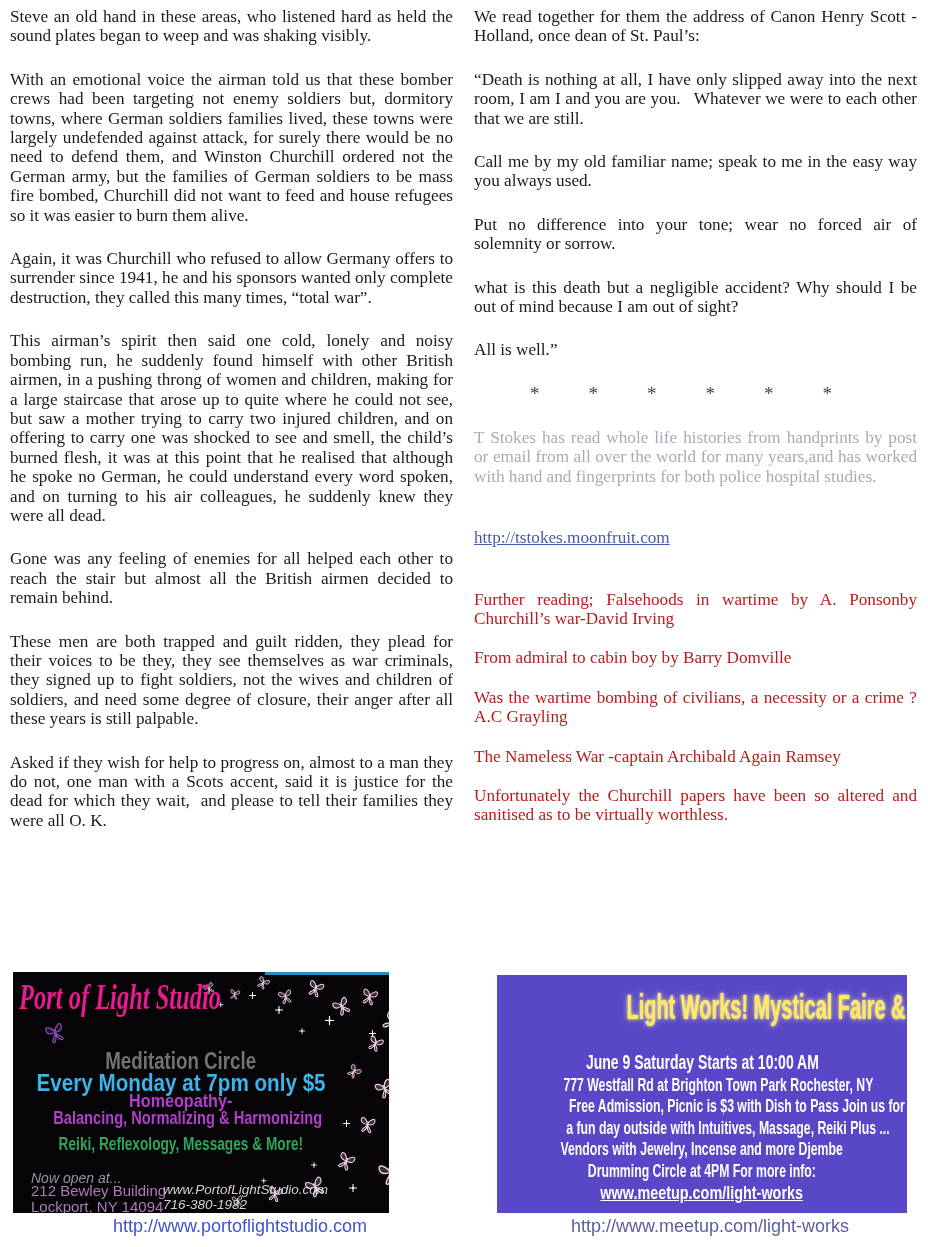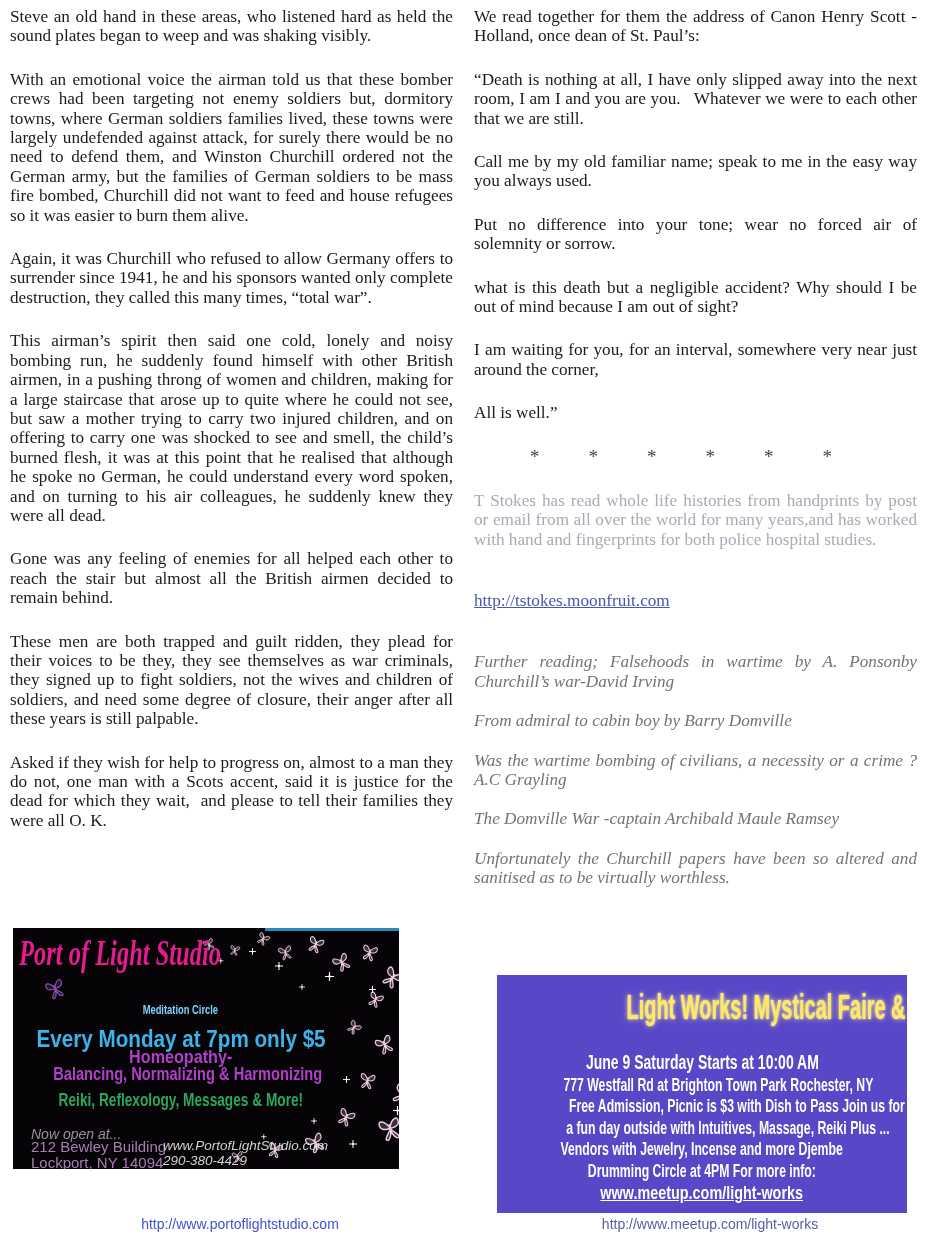--- a/index.html
+++ b/index.html
@@ -13,39 +13,39 @@
   .col-right { left:474px; }
   .col p { margin:0 0 24px 0; }
 
   
   .stars { display:flex; gap:49px; padding-left:56px; margin:24px 0 0 0;
            color:#3c4351; font-size:19px; line-height:19px; }
   .bio   { color:#a6acb6; margin-top:25px !important; }
   .moon-link { display:inline-block; margin-top:18px; color:#4758b2;
                text-decoration:underline; cursor:pointer; }
   .reading { margin-top:42px; }
-  .reading p { color:#737373; font-style:italic; margin:0 0 20px 0; }
+  .reading p { color:#b91c1c; margin:0 0 20px 0; }
 
   
   .sqz { display:inline-block; white-space:nowrap; transform-origin:center center; }
   .sx57{ transform:scaleX(.57);} .sx70{ transform:scaleX(.70);}
   .sx76{ transform:scaleX(.76);} .sx77{ transform:scaleX(.77);} .sx78{ transform:scaleX(.78);}
   .sx80{ transform:scaleX(.80);} .sx85{ transform:scaleX(.85);} .sx86{ transform:scaleX(.86);}
 
   
-  .ad-left { position:absolute; left:13px; top:928px; width:376px; height:241px;
-             background:#060407; overflow:hidden; font-family:"Liberation Sans", sans-serif;padding-left:10px; }
+  .ad-left { position:absolute; left:13px; top:972px; width:376px; height:241px;
+             background:#060407; overflow:hidden; font-family:"Liberation Sans", sans-serif; }
   .pol-blue-edge { position:absolute; left:252px; top:0; width:165px; height:3px;
                    background:#2fa7dd; opacity:.85; }
   .pol-title { position:absolute; left:6px; top:4px; width:380px;
                font-family:"Liberation Serif", serif; font-style:italic; font-weight:bold;
                font-size:36px; color:#ea1a90; transform:scaleX(.68); transform-origin:left top;
                white-space:nowrap; }
   .pol-line { position:absolute; left:0; width:335px; text-align:center; font-weight:bold; }
-  .pol-l1 { top:75px;  font-size:12px; color:#7dd3fc; }
+  .pol-l1 { top:75px;  font-size:24px; color:#737373; }
   .pol-l2 { top:97px;  font-size:24px; color:#3bb4ea; }
   .pol-l3 { top:118px; font-size:19px; color:#b040c8; }
   .pol-l4 { top:135px; font-size:19px; color:#b040c8; }
   .pol-l5 { top:162px; font-size:18px; color:#2ca75d; }
   .pol-open { position:absolute; left:18px; top:198px; font-style:italic;
               color:#9a90a0; font-size:14px; }
   .pol-addr { position:absolute; left:18px; top:211px; color:#aa7cb4; font-weight:normal;
               font-size:15px; line-height:15.5px; }
   .pol-site { position:absolute; left:150px; top:210px; color:#d2d2d2;
               font-size:13.5px; line-height:15px;font-style:italic; }
@@ -61,21 +61,21 @@
   .lw-title .sqz { font-size:35px; font-weight:bold; color:#ffe95e;
                    text-shadow:0 0 3px #fff8bc, 0 0 9px rgba(255,243,150,.75); }
   .lw-body { margin-top:19px; }
   .lw-line { line-height:21.6px; font-weight:bold; }
   .lw-line .sqz { font-size:17.5px; }
   .lw-big  .sqz { font-size:20px; }
   .lw-link .sqz { font-size:18px; text-decoration:underline; cursor:pointer; }
 
   
   .footer-link { position:absolute; top:1216px; font-family:"Liberation Sans", sans-serif;
-                 font-size:14px; text-align:center; cursor:pointer; }
+                 font-size:18px; text-align:center; cursor:pointer; }
   .footer-link-left  { left:20px;  width:440px; color:#3e53cd; }
   .footer-link-right { left:490px; width:440px; color:#5a5da3; }
 </style>
 </head>
 <body>
 
 <div class="page">
 
   <div class="col col-left">
     <p>Steve an old hand in these areas, who listened hard as held the sound plates began to weep and was shaking visibly.</p>
@@ -86,41 +86,40 @@
     <p>These men are both trapped and guilt ridden, they plead for their voices to be they, they see themselves as war criminals, they signed up to fight soldiers, not the wives and children of soldiers, and need some degree of closure, their anger after all these years is still palpable.</p>
     <p>Asked if they wish for help to progress on, almost to a man they do not, one man with a Scots accent, said it is justice for the dead for which they wait, &nbsp;and please to tell their families they were all O. K.</p>
   </div>
 
   <div class="col col-right">
     <p>We read together for them the address of Canon Henry Scott -Holland, once dean of St. Paul’s:</p>
     <p>“Death is nothing at all, I have only slipped away into the next room, I am I  and you are you. &nbsp; Whatever we were to each other that we are still.</p>
     <p>Call me by my old familiar name; speak to me in the easy way you always used.</p>
     <p>Put no difference into your tone; wear no forced air of solemnity or sorrow.</p>
     <p>what is this death but a negligible accident? Why should I be out of mind because I am out of sight?</p>
-    <p>I am waiting for you, for an interval, somewhere very near just around the corner,</p>
     <p>All is well.”</p>
 
     <div class="stars">
       <span>*</span>
       <span>*</span>
       <span>*</span>
       <span>*</span>
       <span>*</span>
       <span>*</span>
     </div>
 
     <p class="bio">T Stokes has read whole life histories from handprints by post or email from all over the world for many years,and has worked with hand and fingerprints for both police hospital studies.</p>
 
     <a class="moon-link">http://tstokes.moonfruit.com</a>
 
     <div class="reading">
       <p>Further reading; Falsehoods in wartime by A. Ponsonby Churchill’s war-David Irving</p>
       <p>From admiral to cabin boy by Barry Domville</p>
       <p>Was the wartime bombing of civilians, a necessity or a crime ? A.C Grayling</p>
-      <p>The Domville War -captain Archibald Maule Ramsey</p>
+      <p>The Nameless War -captain Archibald Again Ramsey</p>
       <p>Unfortunately the Churchill papers have been so altered and  sanitised as to be virtually worthless.</p>
     </div>
   </div>
 
   <div class="ad-left">
     <div class="pol-blue-edge"></div>
 
     <svg class="bfly-layer" width="417" height="241" viewBox="0 0 417 241">
       <defs>
         <g id="bf" stroke="currentColor" fill="currentColor" fill-opacity="0.22" stroke-width="1.2">
@@ -182,21 +181,21 @@
     <div class="pol-line pol-l5">
       <span class="sqz sx76">Reiki, Reflexology, Messages &amp; More!</span></div>
 
     <div class="pol-open">Now open at...</div>
     <div class="pol-addr">
       <div>212 Bewley Building</div>
       <div>Lockport, NY 14094</div>
     </div>
     <div class="pol-site">
       <div>www.PortofLightStudio.com</div>
-      <div>290-380-4429</div>
+      <div>716-380-1982</div>
     </div>
   </div>
 
   <div class="ad-right">
     <div class="lw-title">
       <span class="sqz sx57">Light Works! Mystical Faire &amp; Picnic</span></div>
     <div class="lw-body">
       <div class="lw-line lw-big">
         <span class="sqz sx70">June 9 Saturday Starts at 10:00 AM</span></div>
       <div class="lw-line">

